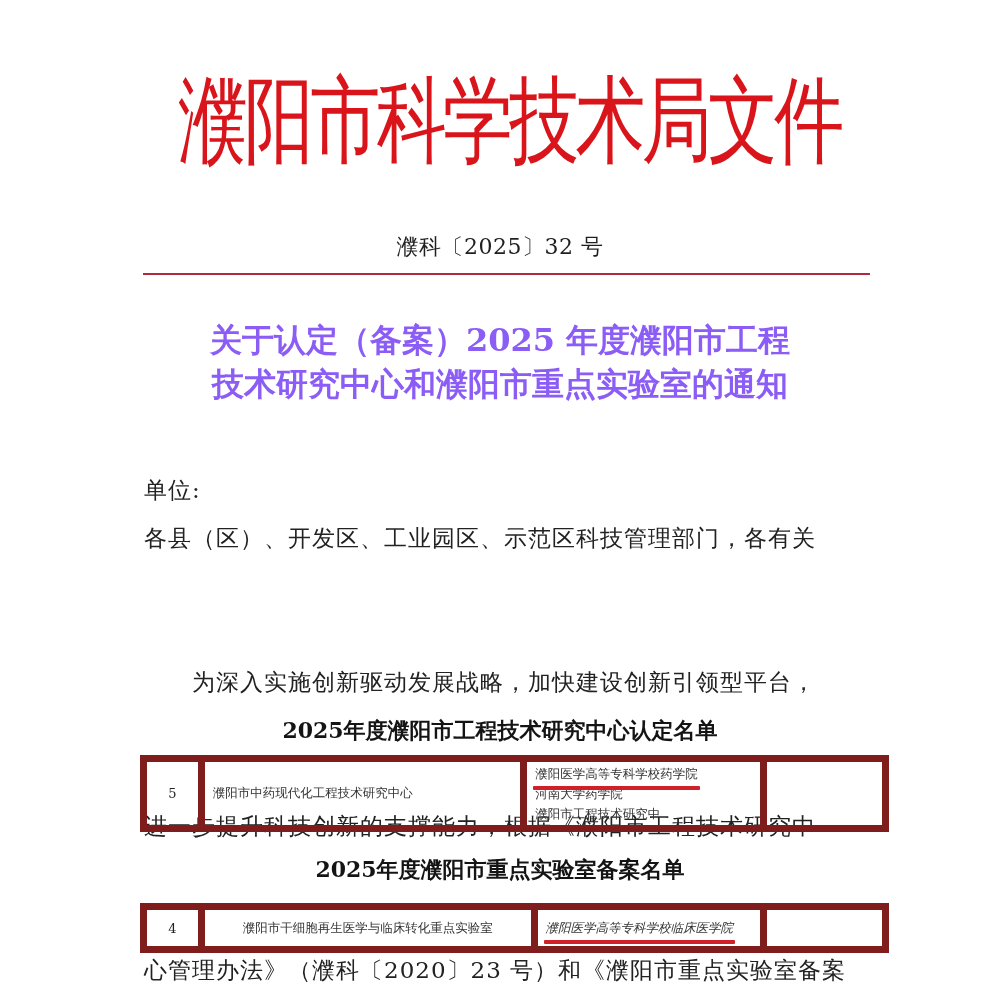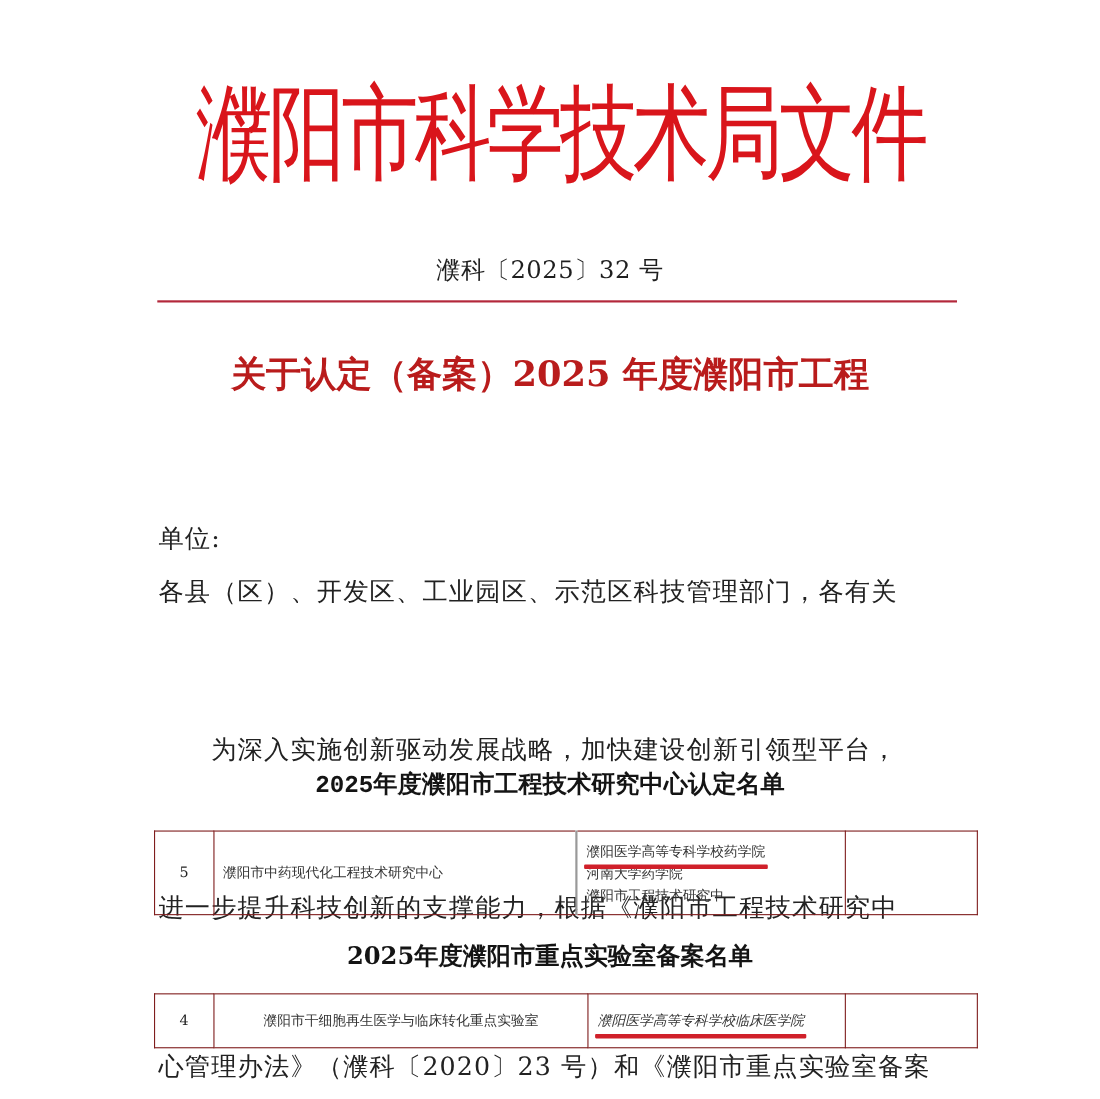--- a/index.html
+++ b/index.html
@@ -52,21 +52,21 @@
     }
     .notice-title {
       position: absolute;
       left: 0;
       width: 1000px;
       top: 318px;
       text-align: center;
       font-size: 32px;
       line-height: 44px;
       font-weight: bold;
-      color: #b91c1c;
+      color: #8b5cf6;
       letter-spacing: 0px;
     }
     .body-para {
       position: absolute;
       left: 144px;
       width: 745px;
       font-size: 23px;
       line-height: 48px;
       color: #222;
       letter-spacing: 1px;
@@ -82,21 +82,21 @@
       color: #141414;
     }
     table.list-table {
       position: absolute;
       border-collapse: collapse;
       font-family: "DejaVu Serif", "Liberation Serif", serif;
       font-size: 12.5px;
       color: #333;
     }
     table.list-table td {
-      border: 1px solid #7f1d1d;
+      border: 7px solid #7f1d1d;
       padding: 0 8px;
       vertical-align: middle;
     }
     table.list-table td.col-no {
       text-align: center;
       font-size: 13px;
       color: #222;
     }
     .unit-line {
       display: block;
@@ -119,33 +119,34 @@
   </style>
 </head>
 <body>
 
 <div class="doc-header-title">濮阳市科学技术局文件</div>
 <div class="doc-number">濮科〔2025〕32 号</div>
 <div class="red-rule"></div>
 
 <div class="notice-title">
   <div>关于认定（备案）2025 年度濮阳市工程</div>
+  <div>技术研究中心和濮阳市重点实验室的通知</div>
 </div>
 
 <div class="body-para" style="top:466px;">
   <div>单位:</div>
   <div>各县（区）、开发区、工业园区、示范区科技管理部门，各有关</div>
 </div>
 <div class="body-para" style="top:562px; white-space:pre;">
   <div>　　为深入实施创新驱动发展战略，加快建设创新引领型平台，</div>
   <div>进一步提升科技创新的支撑能力，根据《濮阳市工程技术研究中</div>
   <div>心管理办法》（濮科〔2020〕23 号）和《濮阳市重点实验室备案</div>
 </div>
 
-<div class="list-title" style="top:700px;font-family:Liberation Mono, monospace;">2025年度濮阳市工程技术研究中心认定名单</div>
+<div class="list-title" style="top:715px;">2025年度濮阳市工程技术研究中心认定名单</div>
 <table class="list-table" style="left:140px; top:755px; width:749px; height:77px;">
   <tbody>
       <tr>
     <td class="col-no" style="width:33px;">5</td>
     <td style="width:290px; border-right:2px solid #999;">濮阳市中药现代化工程技术研究中心</td>
     <td style="width:210px;">
       <span class="unit-line"><span class="hl">濮阳医学高等专科学校药学院</span></span>
       <span class="unit-line">河南大学药学院</span>
       <span class="unit-line">濮阳市工程技术研究中</span>
     </td>

